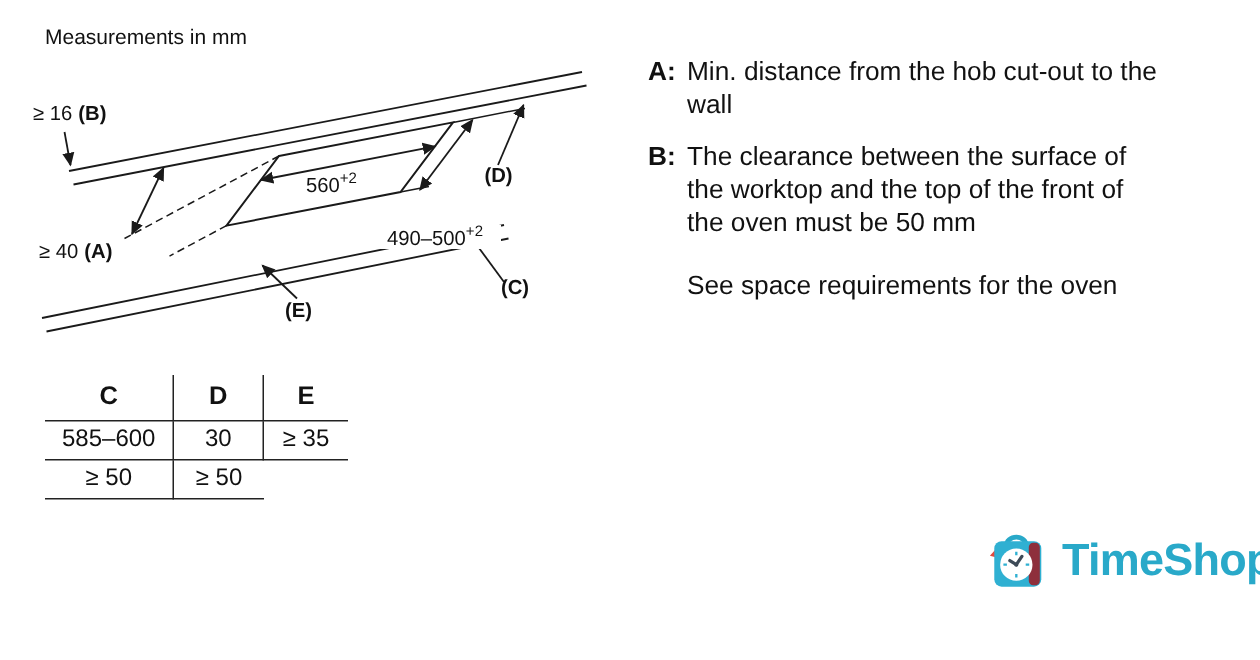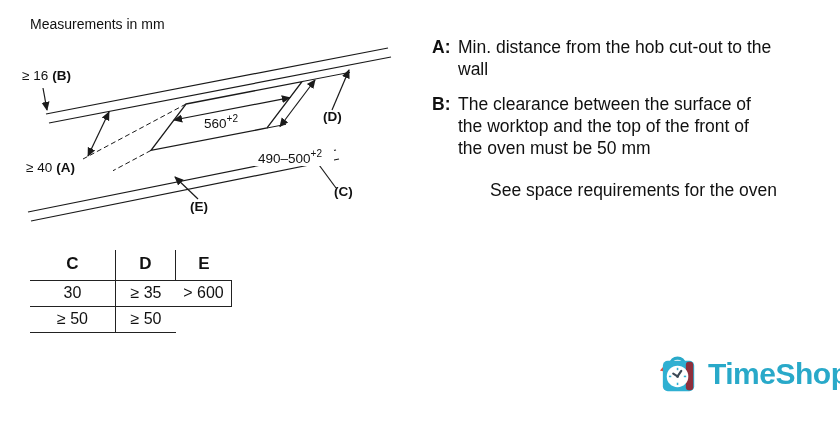--- a/index.html
+++ b/index.html
@@ -17,21 +17,21 @@
     grid-template-columns:86px 60px 56px; text-align:center; }
   .meas-table .cell { padding:3px 0 4px 0; font-size:16px; }
   .meas-table .th { font-weight:bold; font-size:17px; padding:4px 0 6px 0; }
   .meas-table .bb { border-bottom:1.4px solid #222; }
   .meas-table .vr { border-right:1.4px solid #222; }
 
   .notes { position:absolute; left:432px; top:37px; width:345px;
     font-size:17.5px; line-height:1.25; }
   .note { display:flex; margin-bottom:13px; }
   .note-key { font-weight:bold; flex:0 0 26px; }
-  .see { margin:21px 0 0 26px;text-align:right; }
+  .see { margin:21px 0 0 26px; }
   .load { margin-top:42px; }
 
   .logo { position:absolute; left:656px; top:350px; display:flex; align-items:center; }
   .logo-text { font-size:30px; font-weight:bold; color:#29a9c9; letter-spacing:-0.5px; margin-left:5px; }
 </style>
 </head>
 <body>
 
 <div class="title">Measurements in mm</div>
 
@@ -83,24 +83,24 @@
 
   <rect x="230" y="106" width="86" height="16" fill="#ffffff"></rect>
   <text x="272" y="119" text-anchor="middle"><tspan>490–500</tspan><tspan dy="-6" font-size="10">+2</tspan></text>
 </svg>
 
 <div class="meas-table">
   <div class="cell th bb vr">C</div>
   <div class="cell th bb vr">D</div>
   <div class="cell th bb">E</div>
 
+  <div class="cell bb vr">585–600</div>
   <div class="cell bb vr">30</div>
   <div class="cell bb">≥ 35</div>
 
-  <div class="cell bb vr">&gt; 600</div>
   <div class="cell bb vr">≥ 50</div>
   <div class="cell bb">≥ 50</div>
 </div>
 
 <div class="notes">
   <div class="note">
     <span class="note-key">A:</span>
     <span class="note-text">Min. distance from the hob cut-out to the wall</span>
   </div>
   <div class="note">

